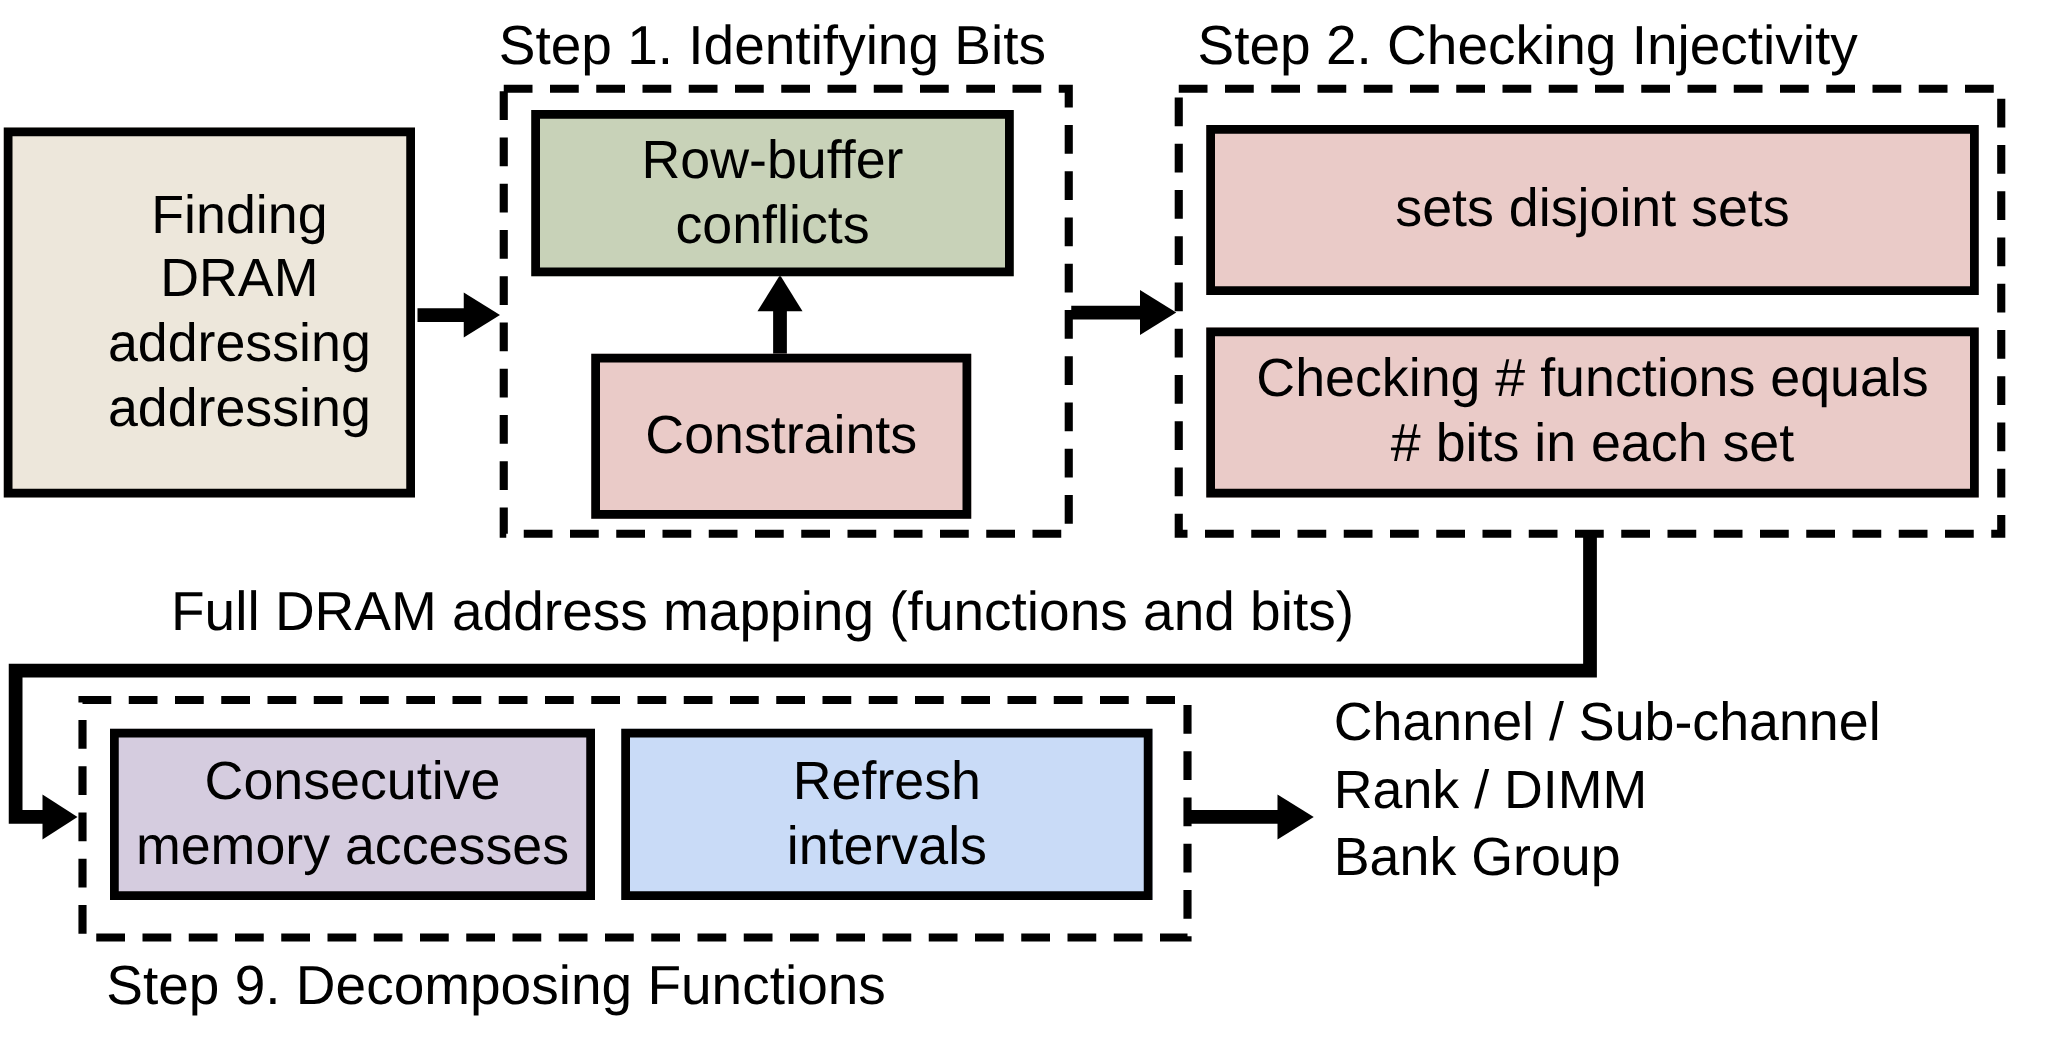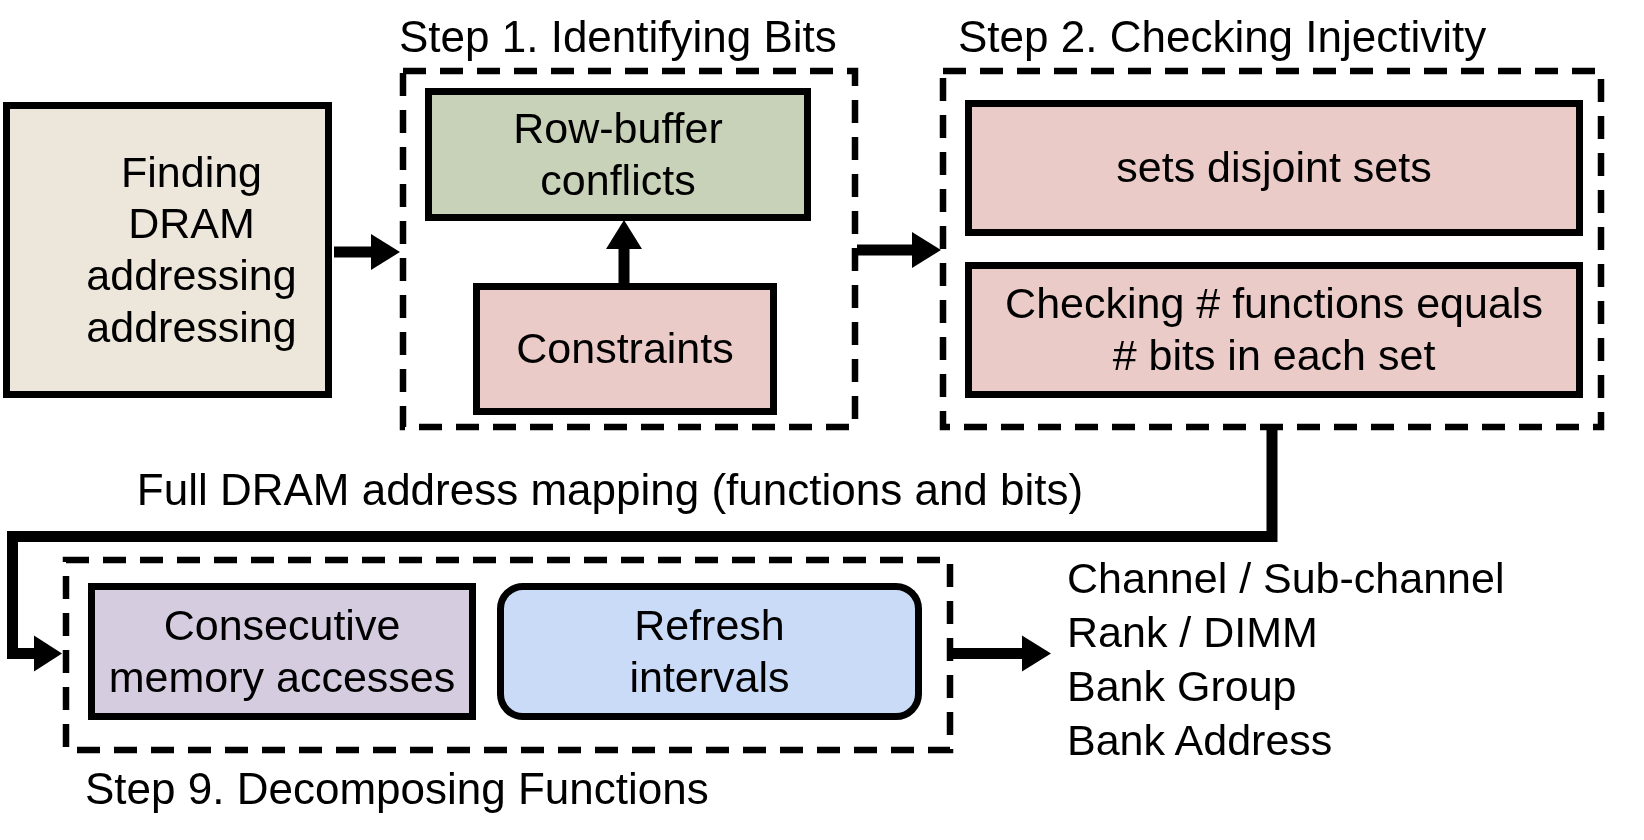--- a/index.html
+++ b/index.html
@@ -74,26 +74,25 @@
     <div>Checking # functions equals</div>
     <div># bits in each set</div>
   </div>
 
   <div class="mapping">Full DRAM address mapping (functions and bits)</div>
 
   <div class="box purple" style="left:88px;top:583px;width:388px;height:137px;">
     <div>Consecutive</div>
     <div>memory accesses</div>
   </div>
-  <div class="box blue" style="left:497px;top:583px;width:425px;height:137px;border-radius:26px;">
+  <div class="box blue" style="left:497px;top:583px;width:425px;height:137px;">
     <div>Refresh</div>
     <div>intervals</div>
   </div>
   <div class="title" style="left:85px;top:764px;">Step 9. Decomposing Functions</div>
 
   <div class="outputs">
     <div>Channel / Sub-channel</div>
     <div>Rank / DIMM</div>
     <div>Bank Group</div>
-    <div>Bank Address</div>
   </div>
 
 </div>
 
 </body></html>

